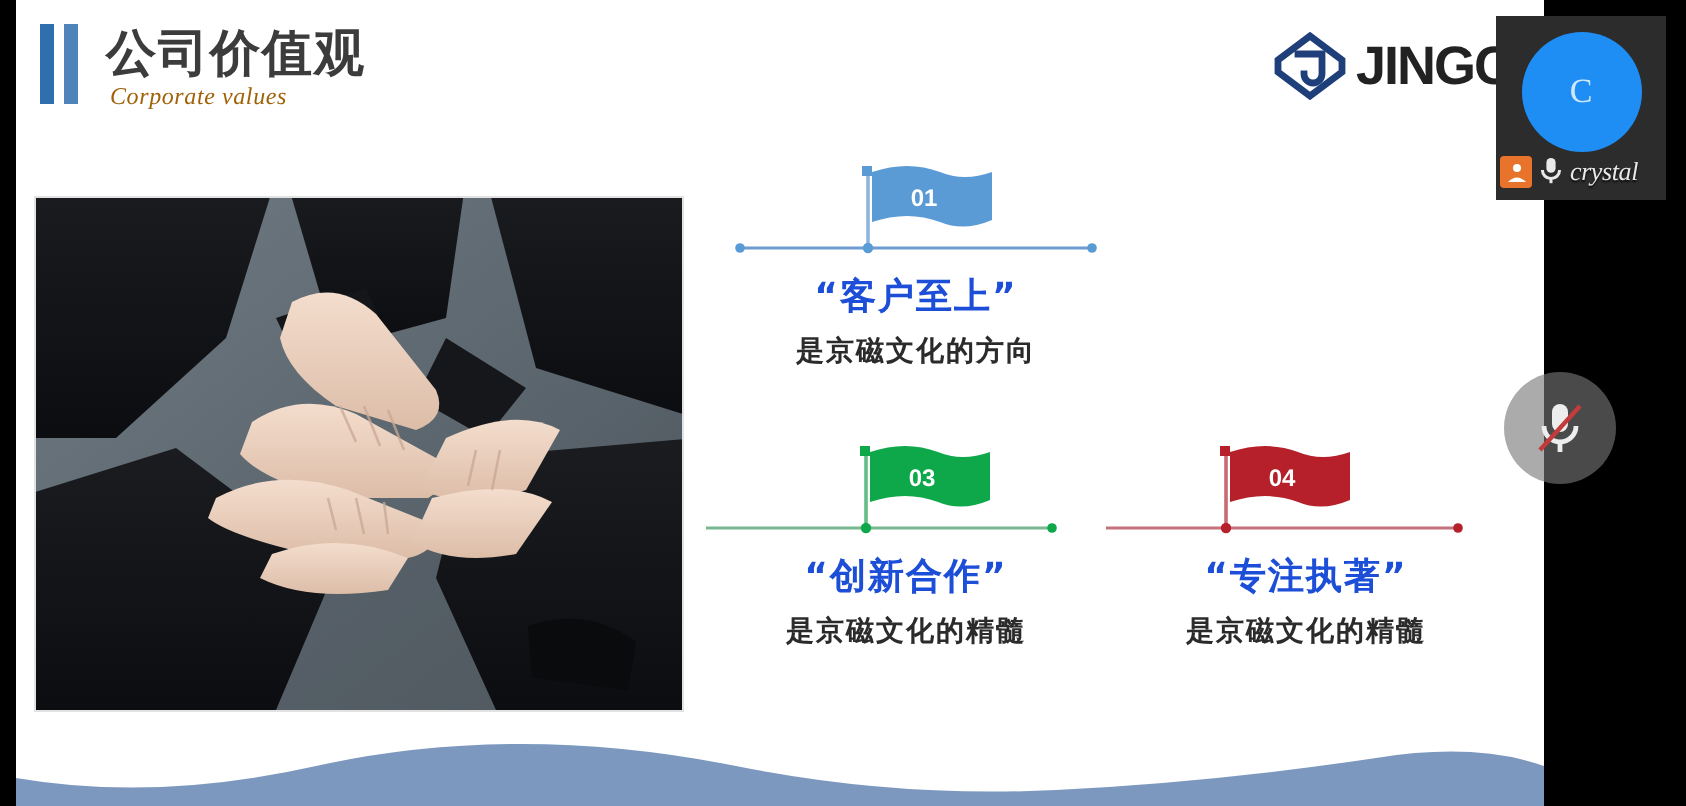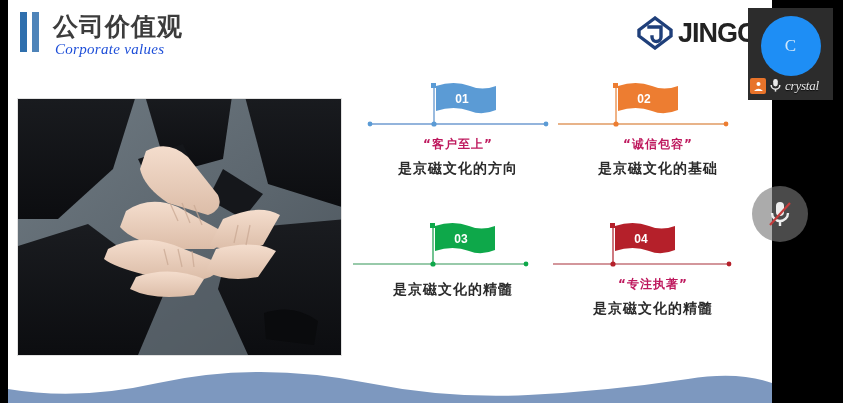--- a/index.html
+++ b/index.html
@@ -21,21 +21,21 @@
   .accent-bars{position:absolute;left:12px;top:12px;width:22px;height:40px;display:flex;gap:5px;}
   .accent-bars i{display:block;width:7px;height:40px;background:#2f6fad;}
   .accent-bars i:last-child{background:#2f6fad;opacity:.85;}
   .title-cn{
     position:absolute;left:45px;top:10px;
     font-size:25px;font-weight:700;color:#3c3c3c;letter-spacing:1px;
     font-family:"DejaVu Sans","Liberation Sans",sans-serif;
   }
   .title-en{
     position:absolute;left:47px;top:41px;
-    font-size:15px;font-style:italic;color:#1d4ed8;letter-spacing:.3px;
+    font-size:12px;font-style:italic;color:#a16207;letter-spacing:.3px;
     font-family:"Liberation Serif","DejaVu Serif",serif;
   }
 
   
   .brand{position:absolute;left:627px;top:14px;height:38px;display:flex;align-items:center;gap:3px;}
   .brand-mark{width:40px;height:34px;display:block;}
   .brand-text{
     font-size:27px;font-weight:800;color:#222;letter-spacing:-1px;
     font-family:"Liberation Sans","DejaVu Sans",sans-serif;
     white-space:nowrap;
@@ -55,21 +55,21 @@
   .v1{left:5px;top:0;}
   .v2{left:205px;top:0;}
   .v3{left:0px;top:140px;}
   .v4{left:200px;top:140px;}
 
   .flagwrap{position:relative;height:56px;}
   .flagwrap svg{display:block;}
 
   .v-title{
     margin-top:2px;text-align:center;
-    font-size:12px;font-weight:700;color:#be185d;letter-spacing:1px;
+    font-size:18px;font-weight:700;color:#1d4ed8;letter-spacing:1px;
     font-family:"DejaVu Sans","Liberation Sans",sans-serif;
   }
   .v-sub{
     margin-top:7px;text-align:center;
     font-size:14px;font-weight:700;color:#2b2b2b;letter-spacing:1px;
     font-family:"DejaVu Sans","Liberation Sans",sans-serif;
   }
 
   
   .wave{position:absolute;left:0;bottom:0;width:764px;height:50px;}
@@ -204,48 +204,34 @@
             <circle cx="76" cy="46" r="2.6" fill="#5b9bd5"></circle>
             <rect x="73" y="5" width="5" height="5" fill="#5b9bd5"></rect>
             <path d="M78 8 Q96 2 112 8 Q124 13 138 8 L138 32 Q124 38 112 33 Q96 27 78 33 Z" fill="#5b9bd5"></path>
             <text x="104" y="25" font-family="Liberation Sans, sans-serif" font-size="12" font-weight="700" fill="#ffffff" text-anchor="middle">01</text>
           </svg>
         </div>
         <div class="v-title">“客户至上”</div>
         <div class="v-sub">是京磁文化的方向</div>
       </div>
 
-      <div class="value-item v2">
-        <div class="flagwrap">
-          <svg width="200" height="56" viewBox="0 0 200 56" aria-hidden="true">
-            <line x1="-5" y1="46" x2="170" y2="46" stroke="#e09a62" stroke-width="1.4"></line>
-            <circle cx="168" cy="46" r="2.4" fill="#ed7d31"></circle>
-            <line x1="58" y1="7" x2="58" y2="46" stroke="#efaa77" stroke-width="1.8"></line>
-            <circle cx="58" cy="46" r="2.6" fill="#ed7d31"></circle>
-            <rect x="55" y="5" width="5" height="5" fill="#ed7d31"></rect>
-            <path d="M60 8 Q78 2 94 8 Q106 13 120 8 L120 32 Q106 38 94 33 Q78 27 60 33 Z" fill="#ed7d31"></path>
-            <text x="86" y="25" font-family="Liberation Sans, sans-serif" font-size="12" font-weight="700" fill="#ffffff" text-anchor="middle">02</text>
-          </svg>
-        </div>
-        <div class="v-title">“诚信包容”</div>
-        <div class="v-sub">是京磁文化的基础</div>
-      </div>
 
       <div class="value-item v3">
         <div class="flagwrap">
           <svg width="200" height="56" viewBox="0 0 200 56" aria-hidden="true">
             <line x1="-5" y1="46" x2="175" y2="46" stroke="#76b98e" stroke-width="1.4"></line>
             <circle cx="173" cy="46" r="2.4" fill="#0ea84a"></circle>
             <line x1="80" y1="7" x2="80" y2="46" stroke="#63bd86" stroke-width="1.8"></line>
             <circle cx="80" cy="46" r="2.6" fill="#0ea84a"></circle>
             <rect x="77" y="5" width="5" height="5" fill="#0ea84a"></rect>
             <path d="M82 8 Q100 2 116 8 Q128 13 142 8 L142 32 Q128 38 116 33 Q100 27 82 33 Z" fill="#0ea84a"></path>
             <text x="108" y="25" font-family="Liberation Sans, sans-serif" font-size="12" font-weight="700" fill="#ffffff" text-anchor="middle">03</text>
           </svg>
         </div>
+        <div class="v-title">“创新合作”</div>
         <div class="v-sub">是京磁文化的精髓</div>
       </div>
 
       <div class="value-item v4">
         <div class="flagwrap">
           <svg width="200" height="56" viewBox="0 0 200 56" aria-hidden="true">
             <line x1="-5" y1="46" x2="178" y2="46" stroke="#c4737a" stroke-width="1.4"></line>
             <circle cx="176" cy="46" r="2.4" fill="#b5202a"></circle>
             <line x1="60" y1="7" x2="60" y2="46" stroke="#c96a72" stroke-width="1.8"></line>
             <circle cx="60" cy="46" r="2.6" fill="#b5202a"></circle>

